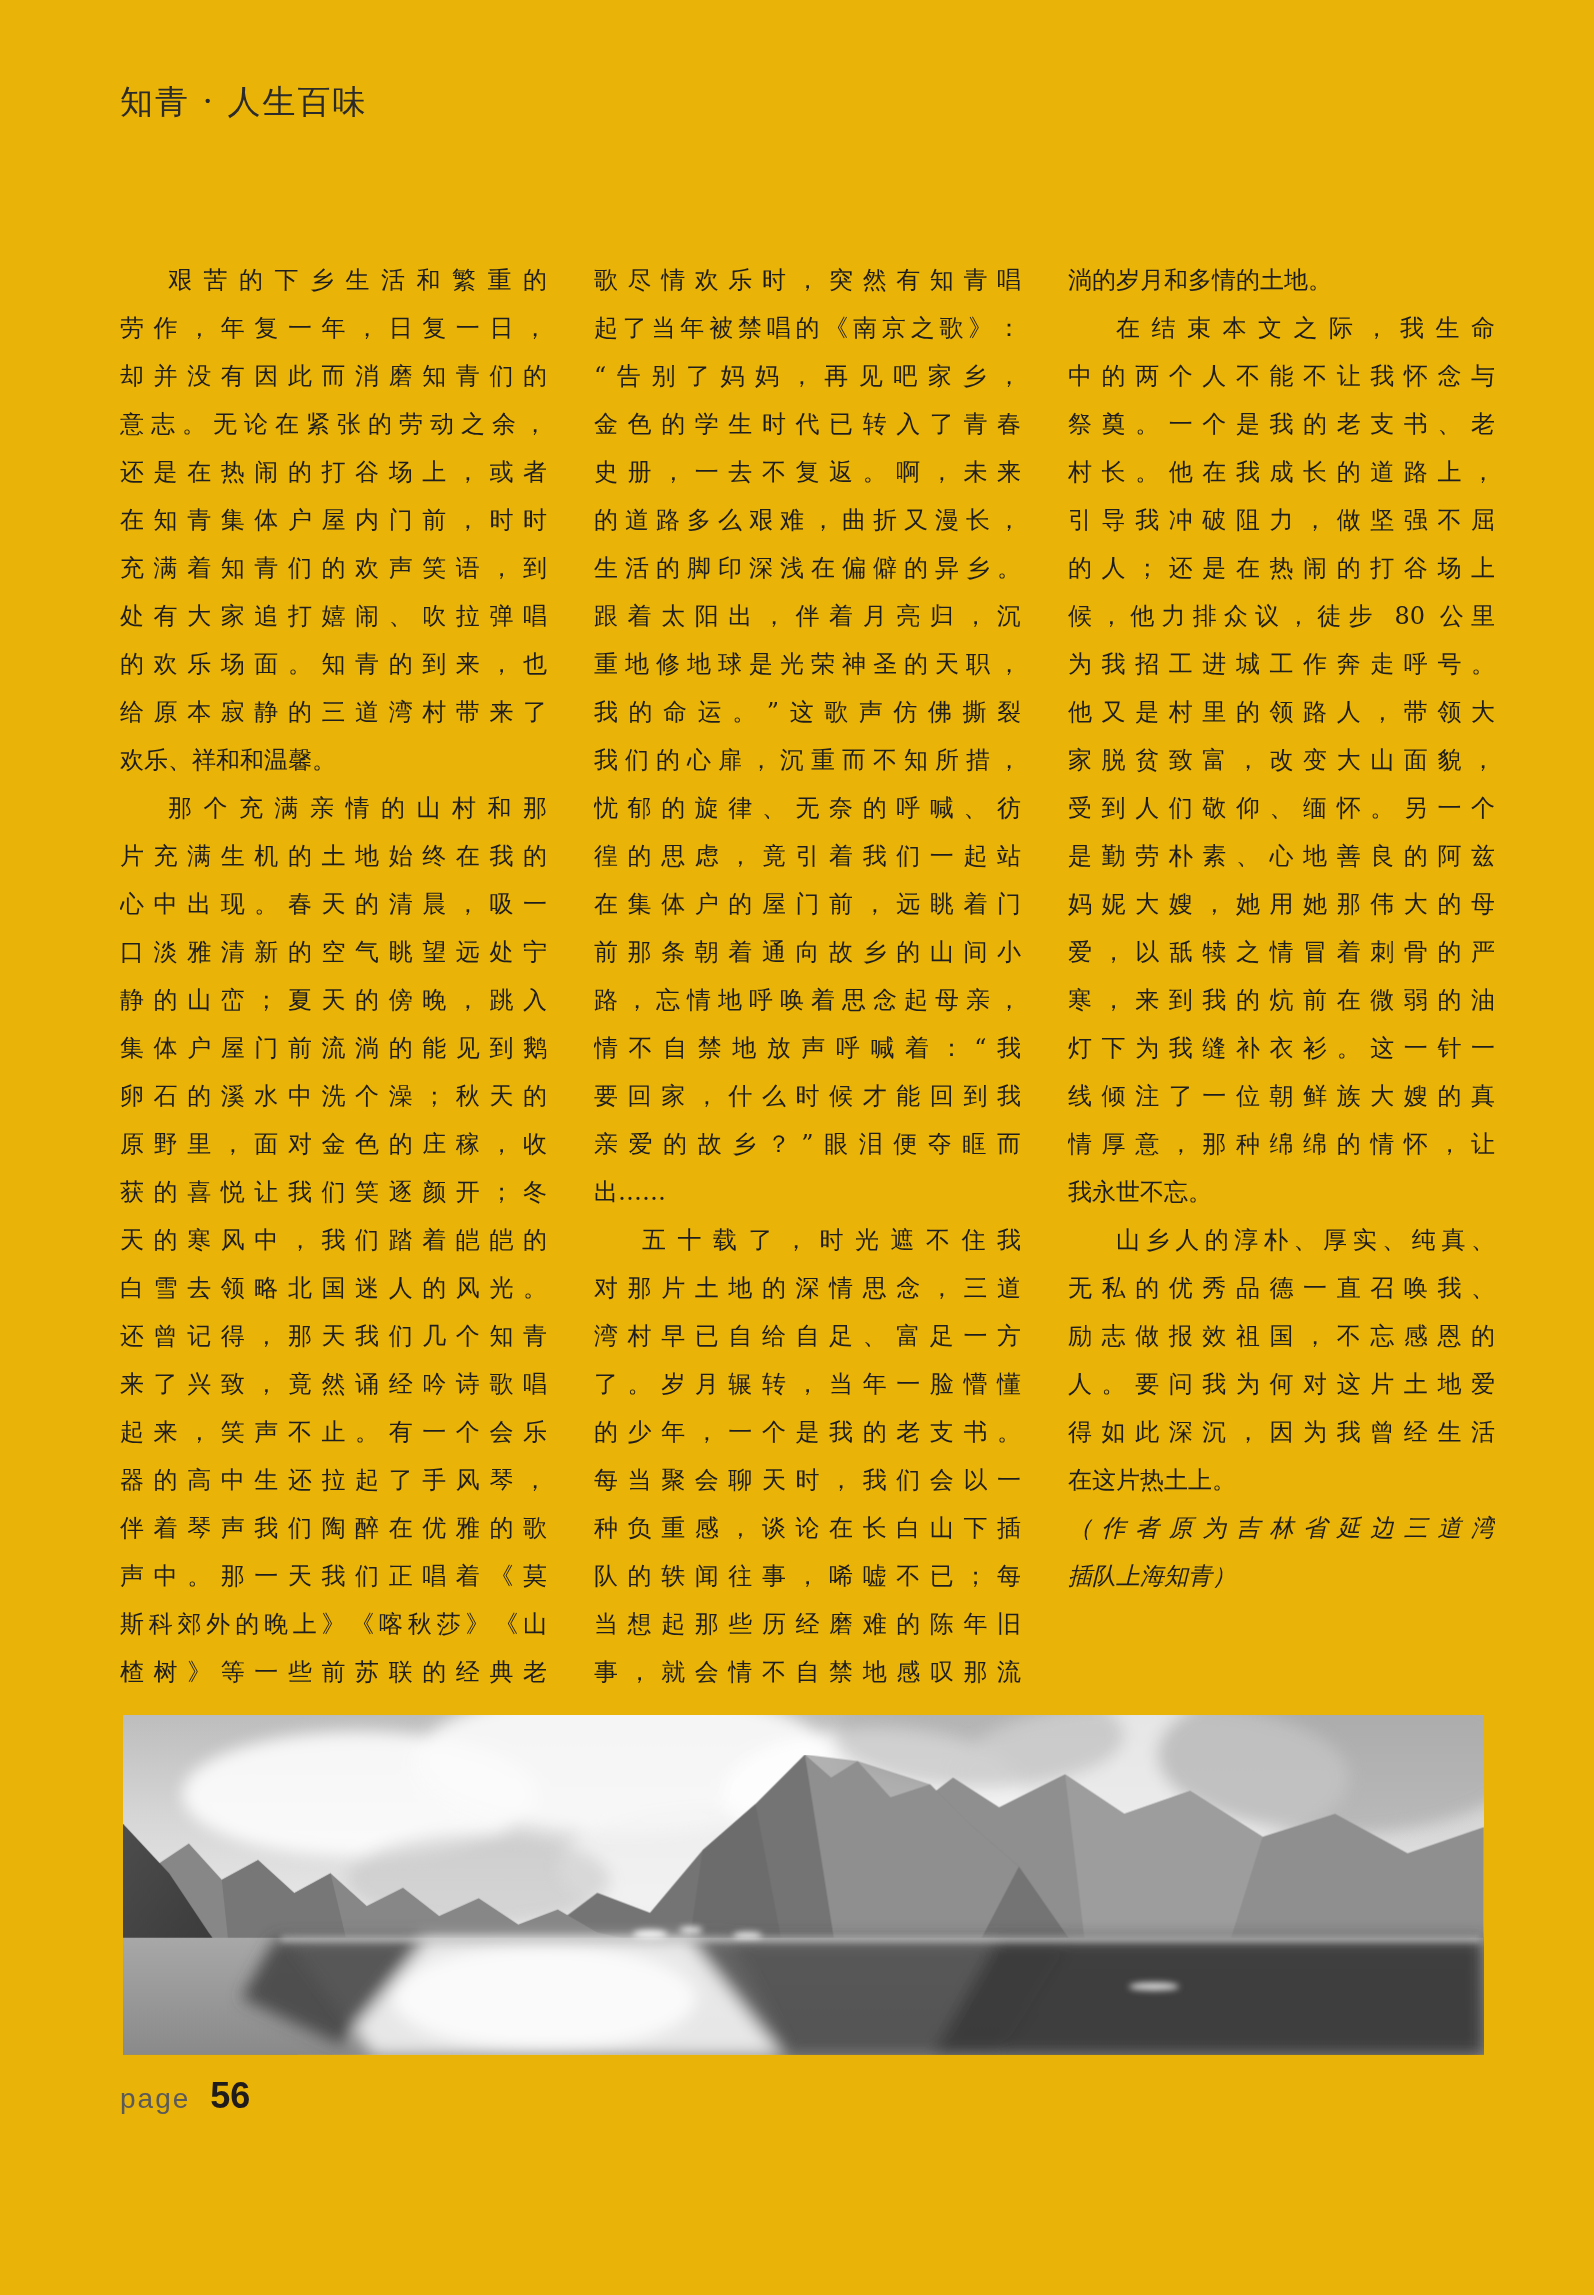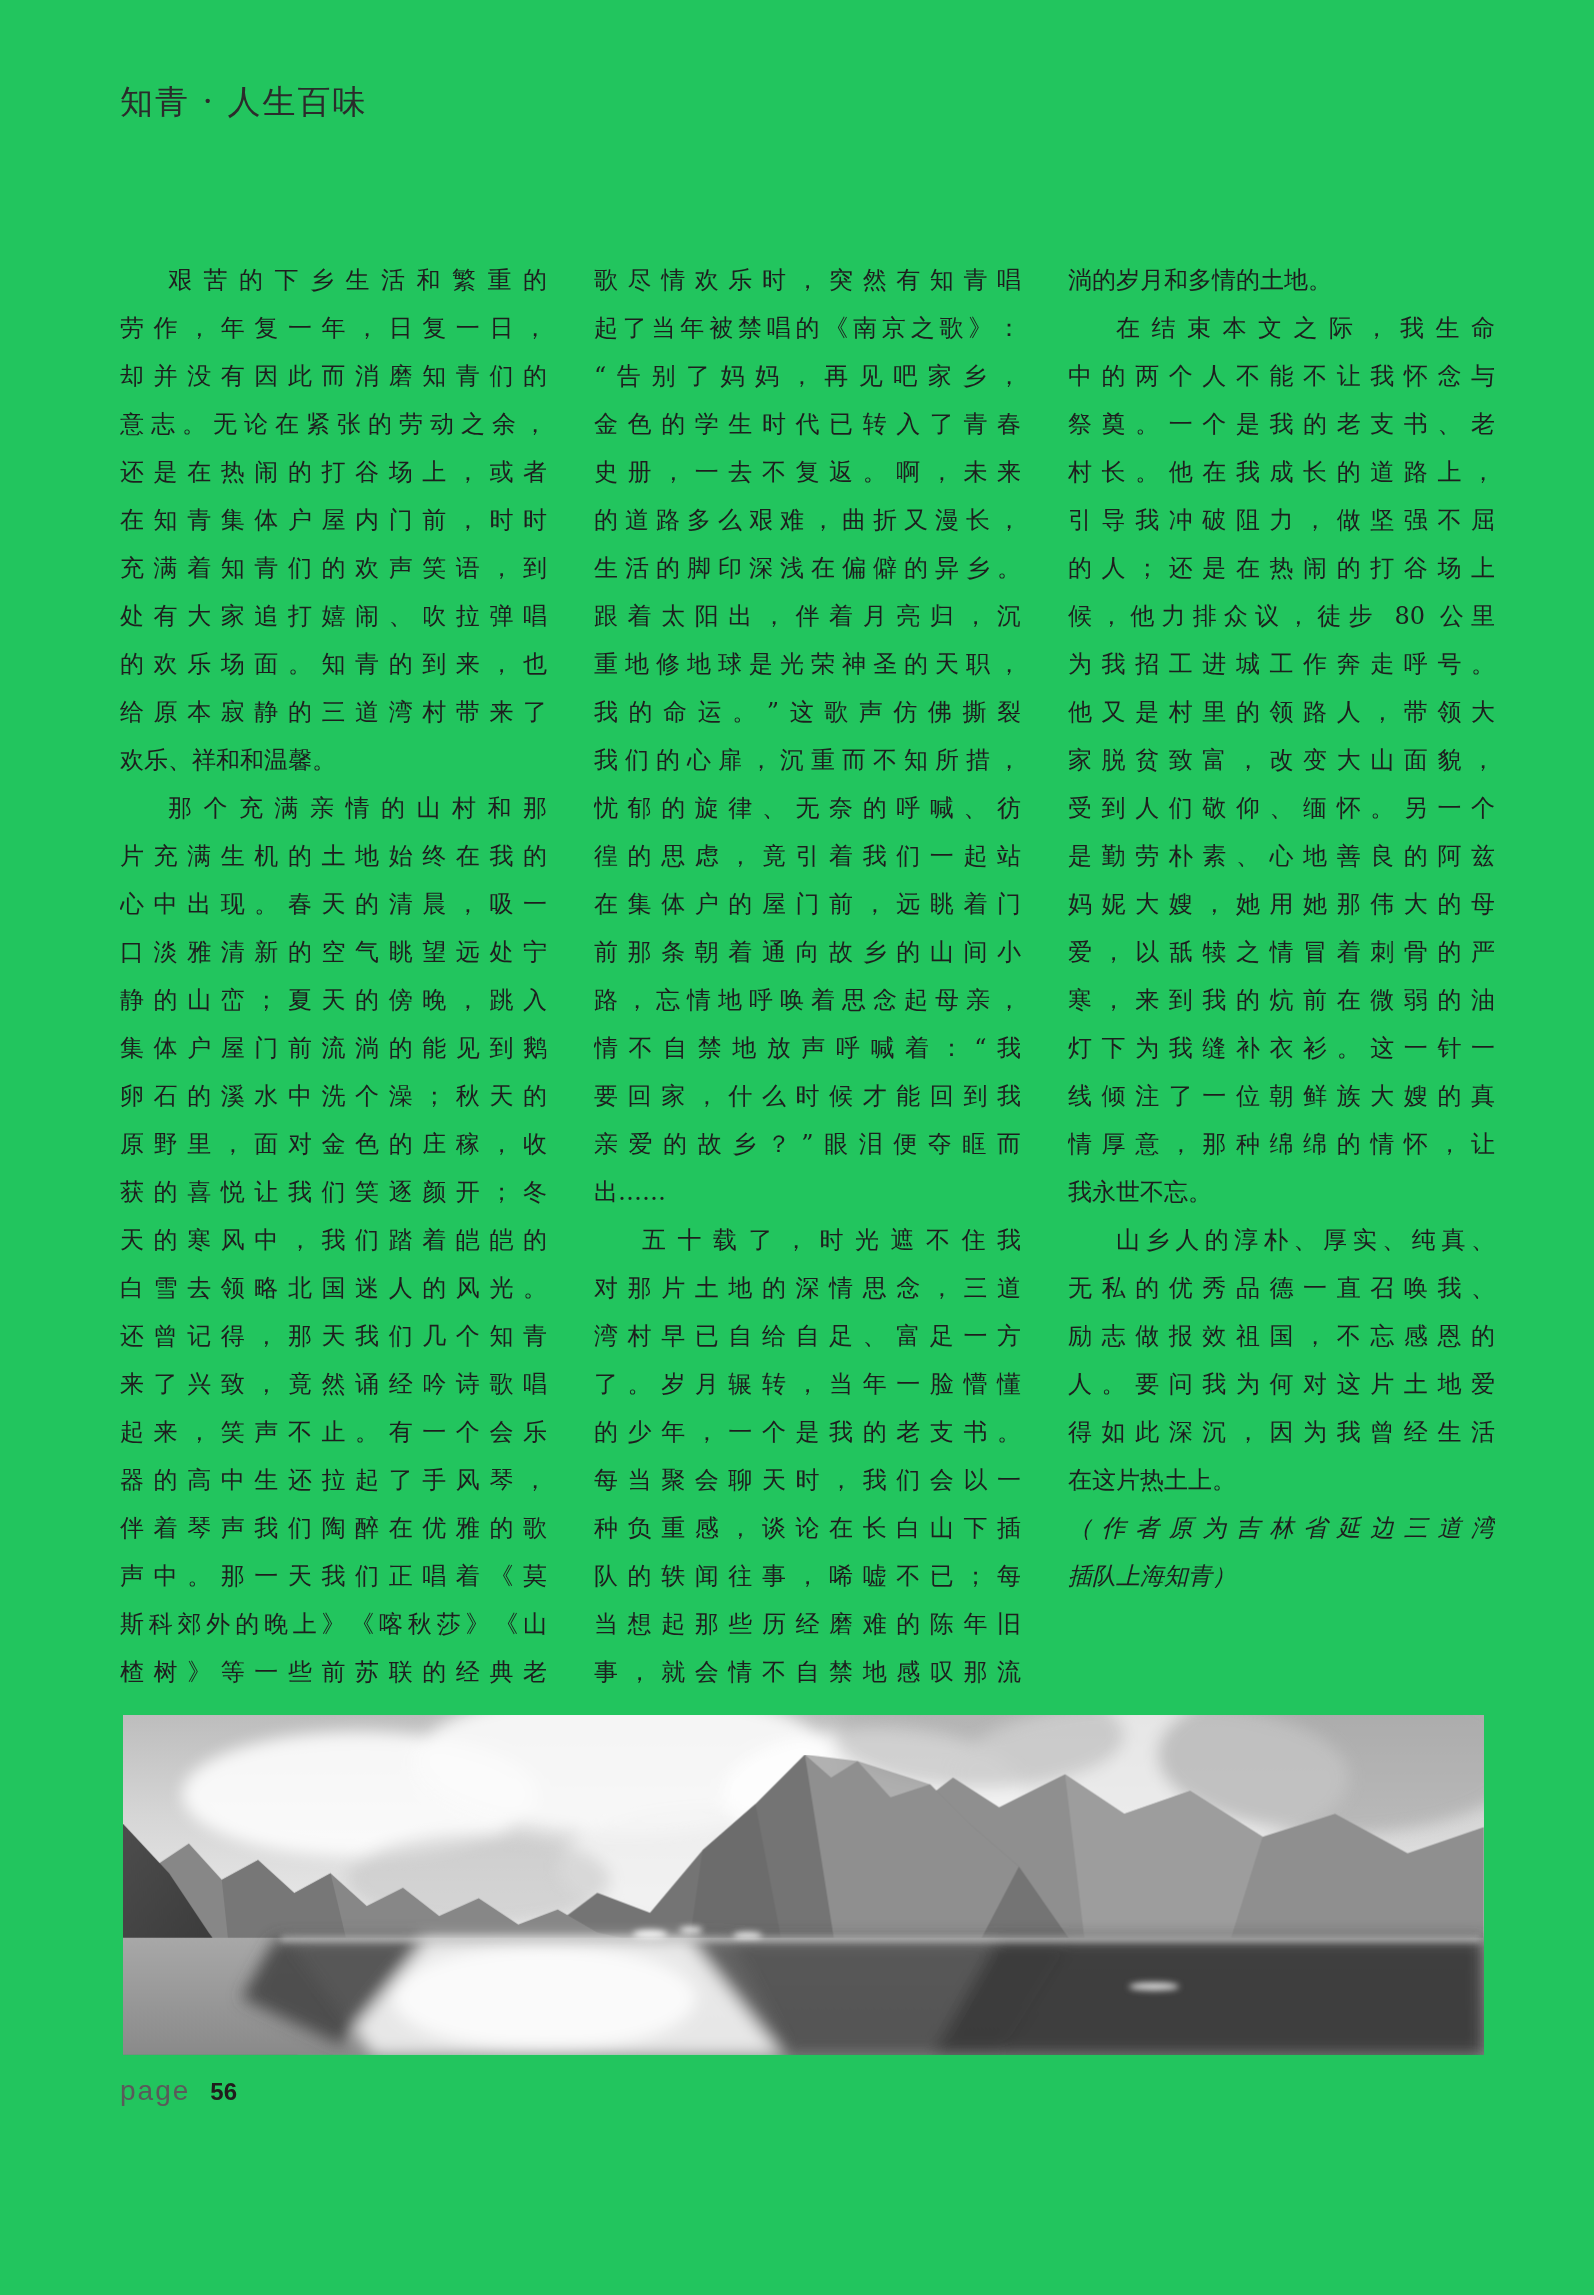--- a/index.html
+++ b/index.html
@@ -1,20 +1,20 @@
 <!DOCTYPE html>
 <html style="font-size:10.5px"><head>
 <meta charset="utf-8">
 <style>
   html,body { margin:0; padding:0; background:#ffffff; }
   .page {
     position:relative;
     width:1594px;
     height:2295px;
-    background:#22c55e;
+    background:#eab308;
     overflow:hidden;
     font-family:"DejaVu Serif","Liberation Serif",serif;
   }
   .section-header {
     position:absolute;
     left:120px;
     top:80px;
     font-size:33px;
     letter-spacing:2px;
     color:#2b2b2b;
@@ -55,21 +55,21 @@
   .footer {
     position:absolute;
     left:120px;
     top:2075px;
     display:flex;
     align-items:baseline;
     gap:20px;
     font-family:"Liberation Sans","DejaVu Sans",sans-serif;
   }
   .page-label { font-size:28px; color:#5a5a5a; letter-spacing:2px; }
-  .page-number { font-size:24px; font-weight:bold; color:#211c1c; }
+  .page-number { font-size:36px; font-weight:bold; color:#211c1c; }
 </style>
 </head>
 <body>
 
 <div class="page">
 
   <div class="section-header">知青 · 人生百味</div>
 
   <div class="columns">
     <div class="column">

